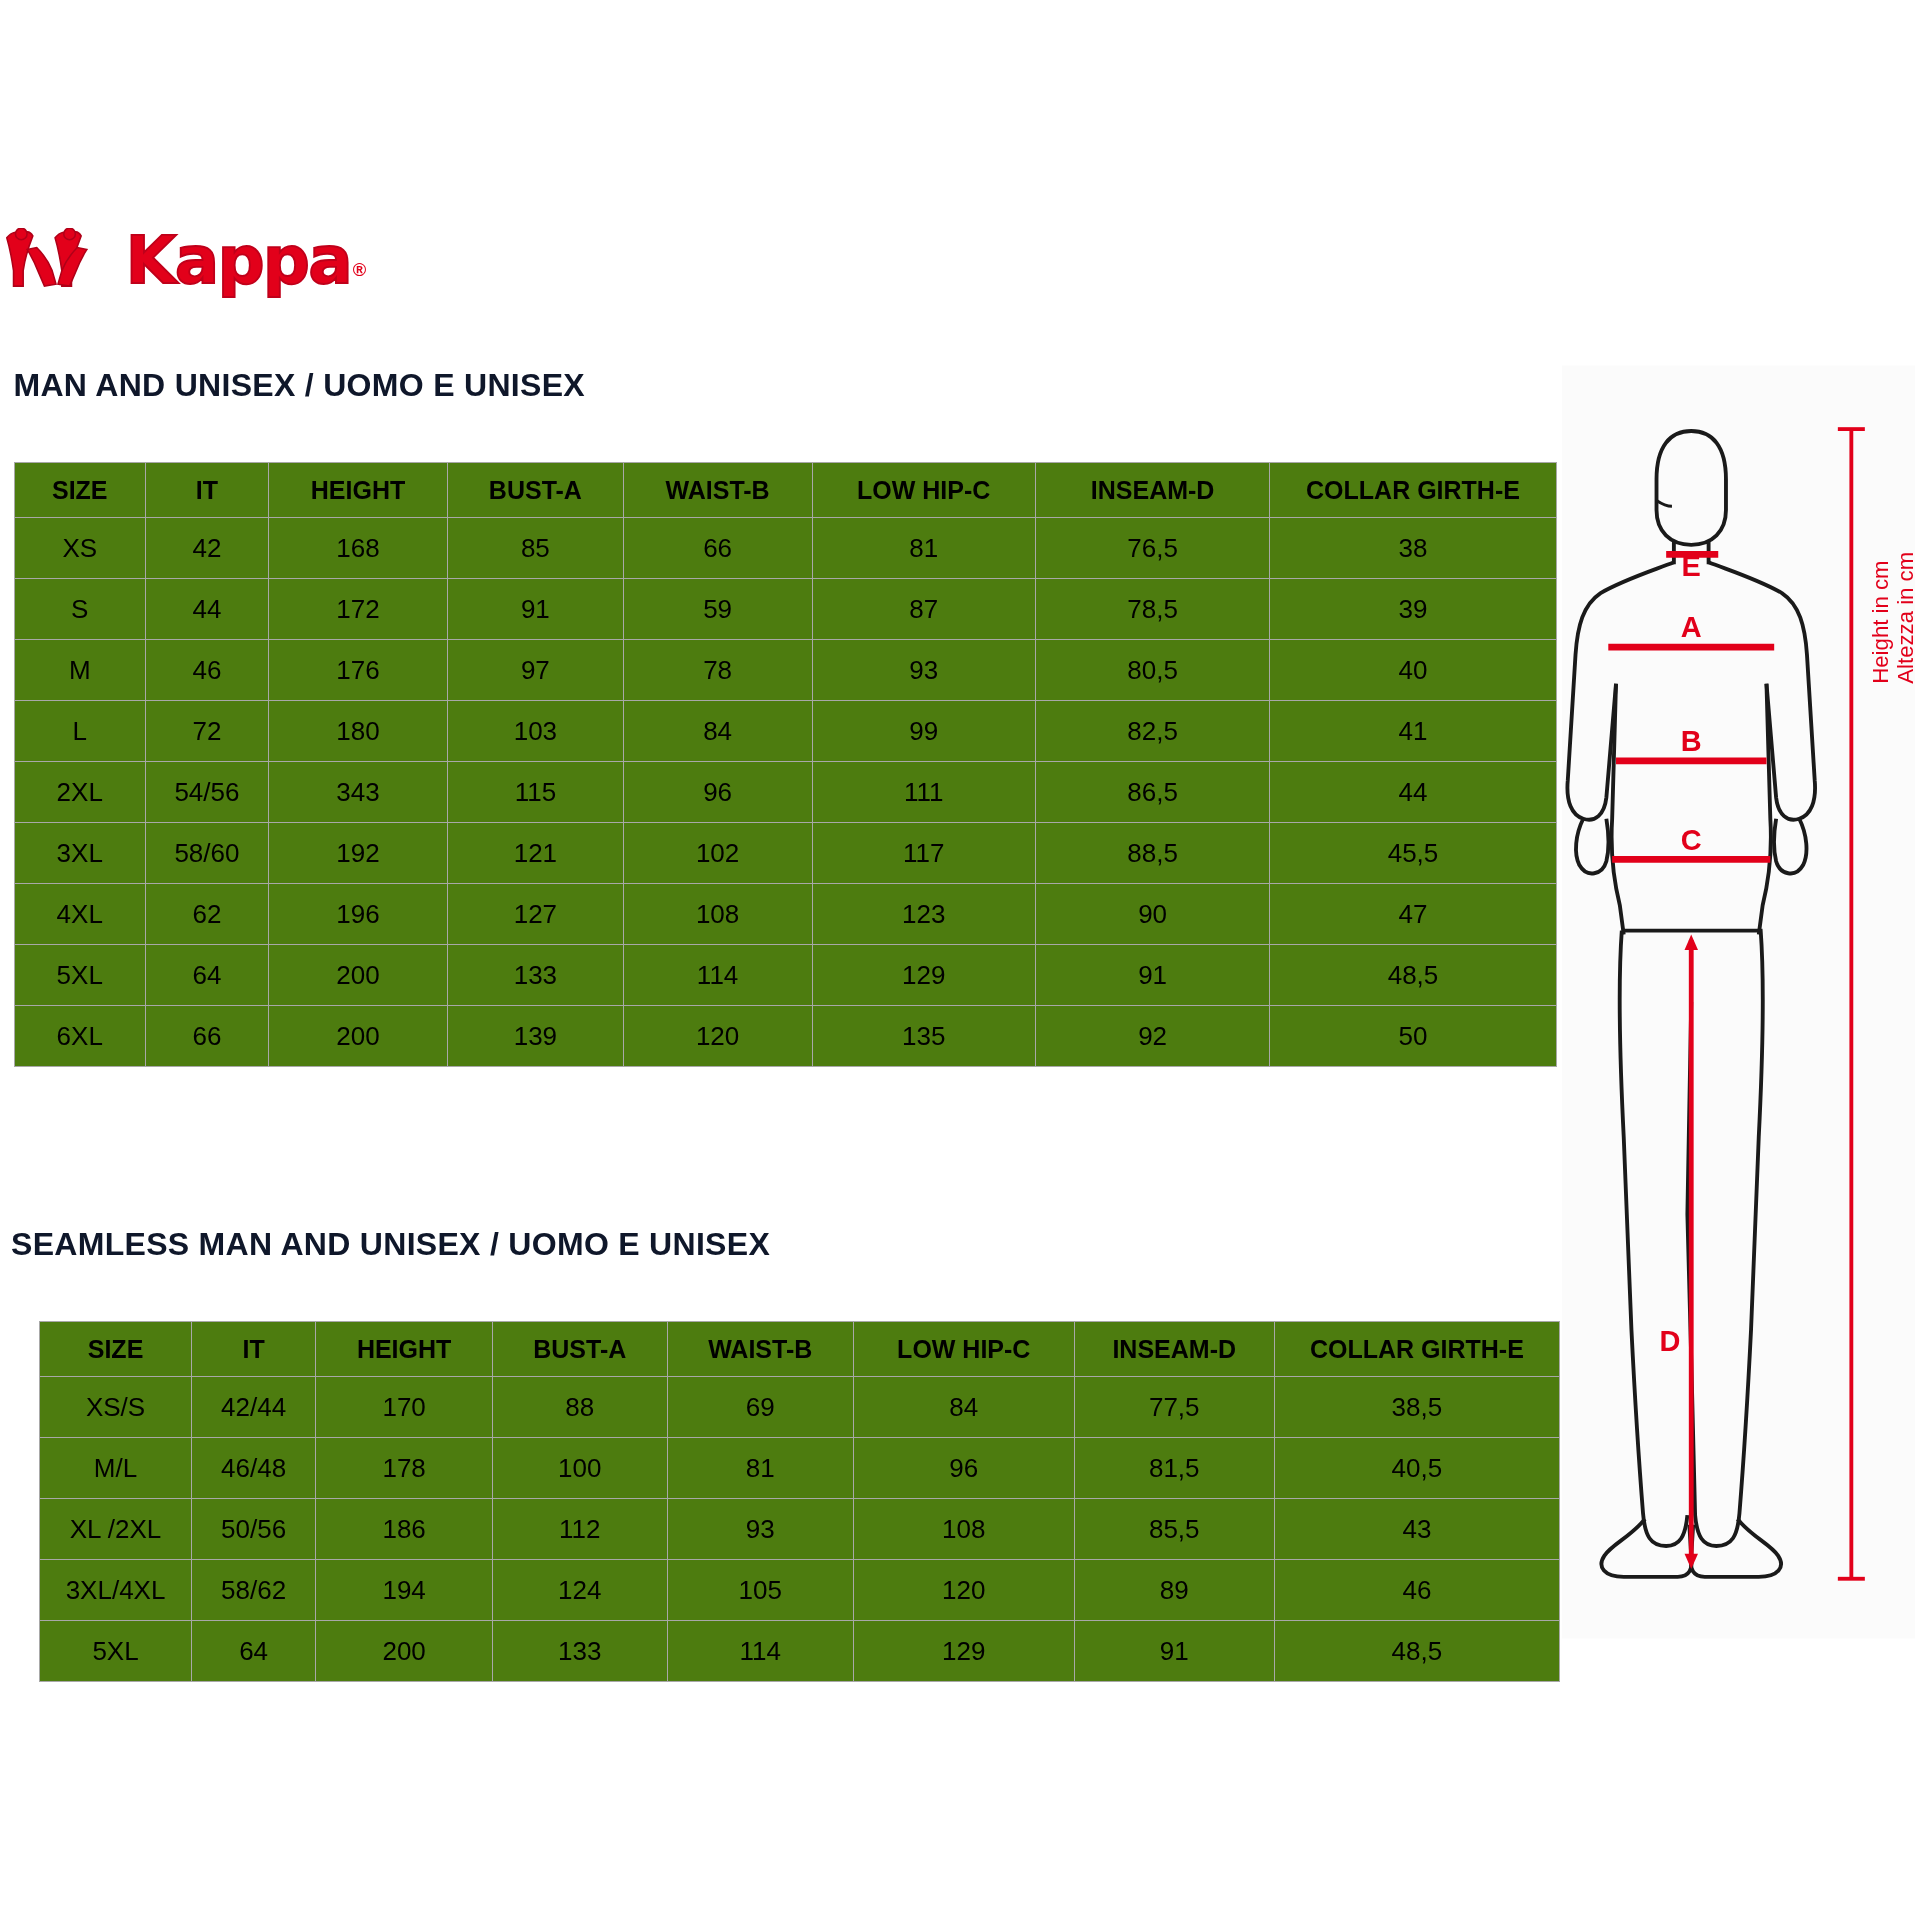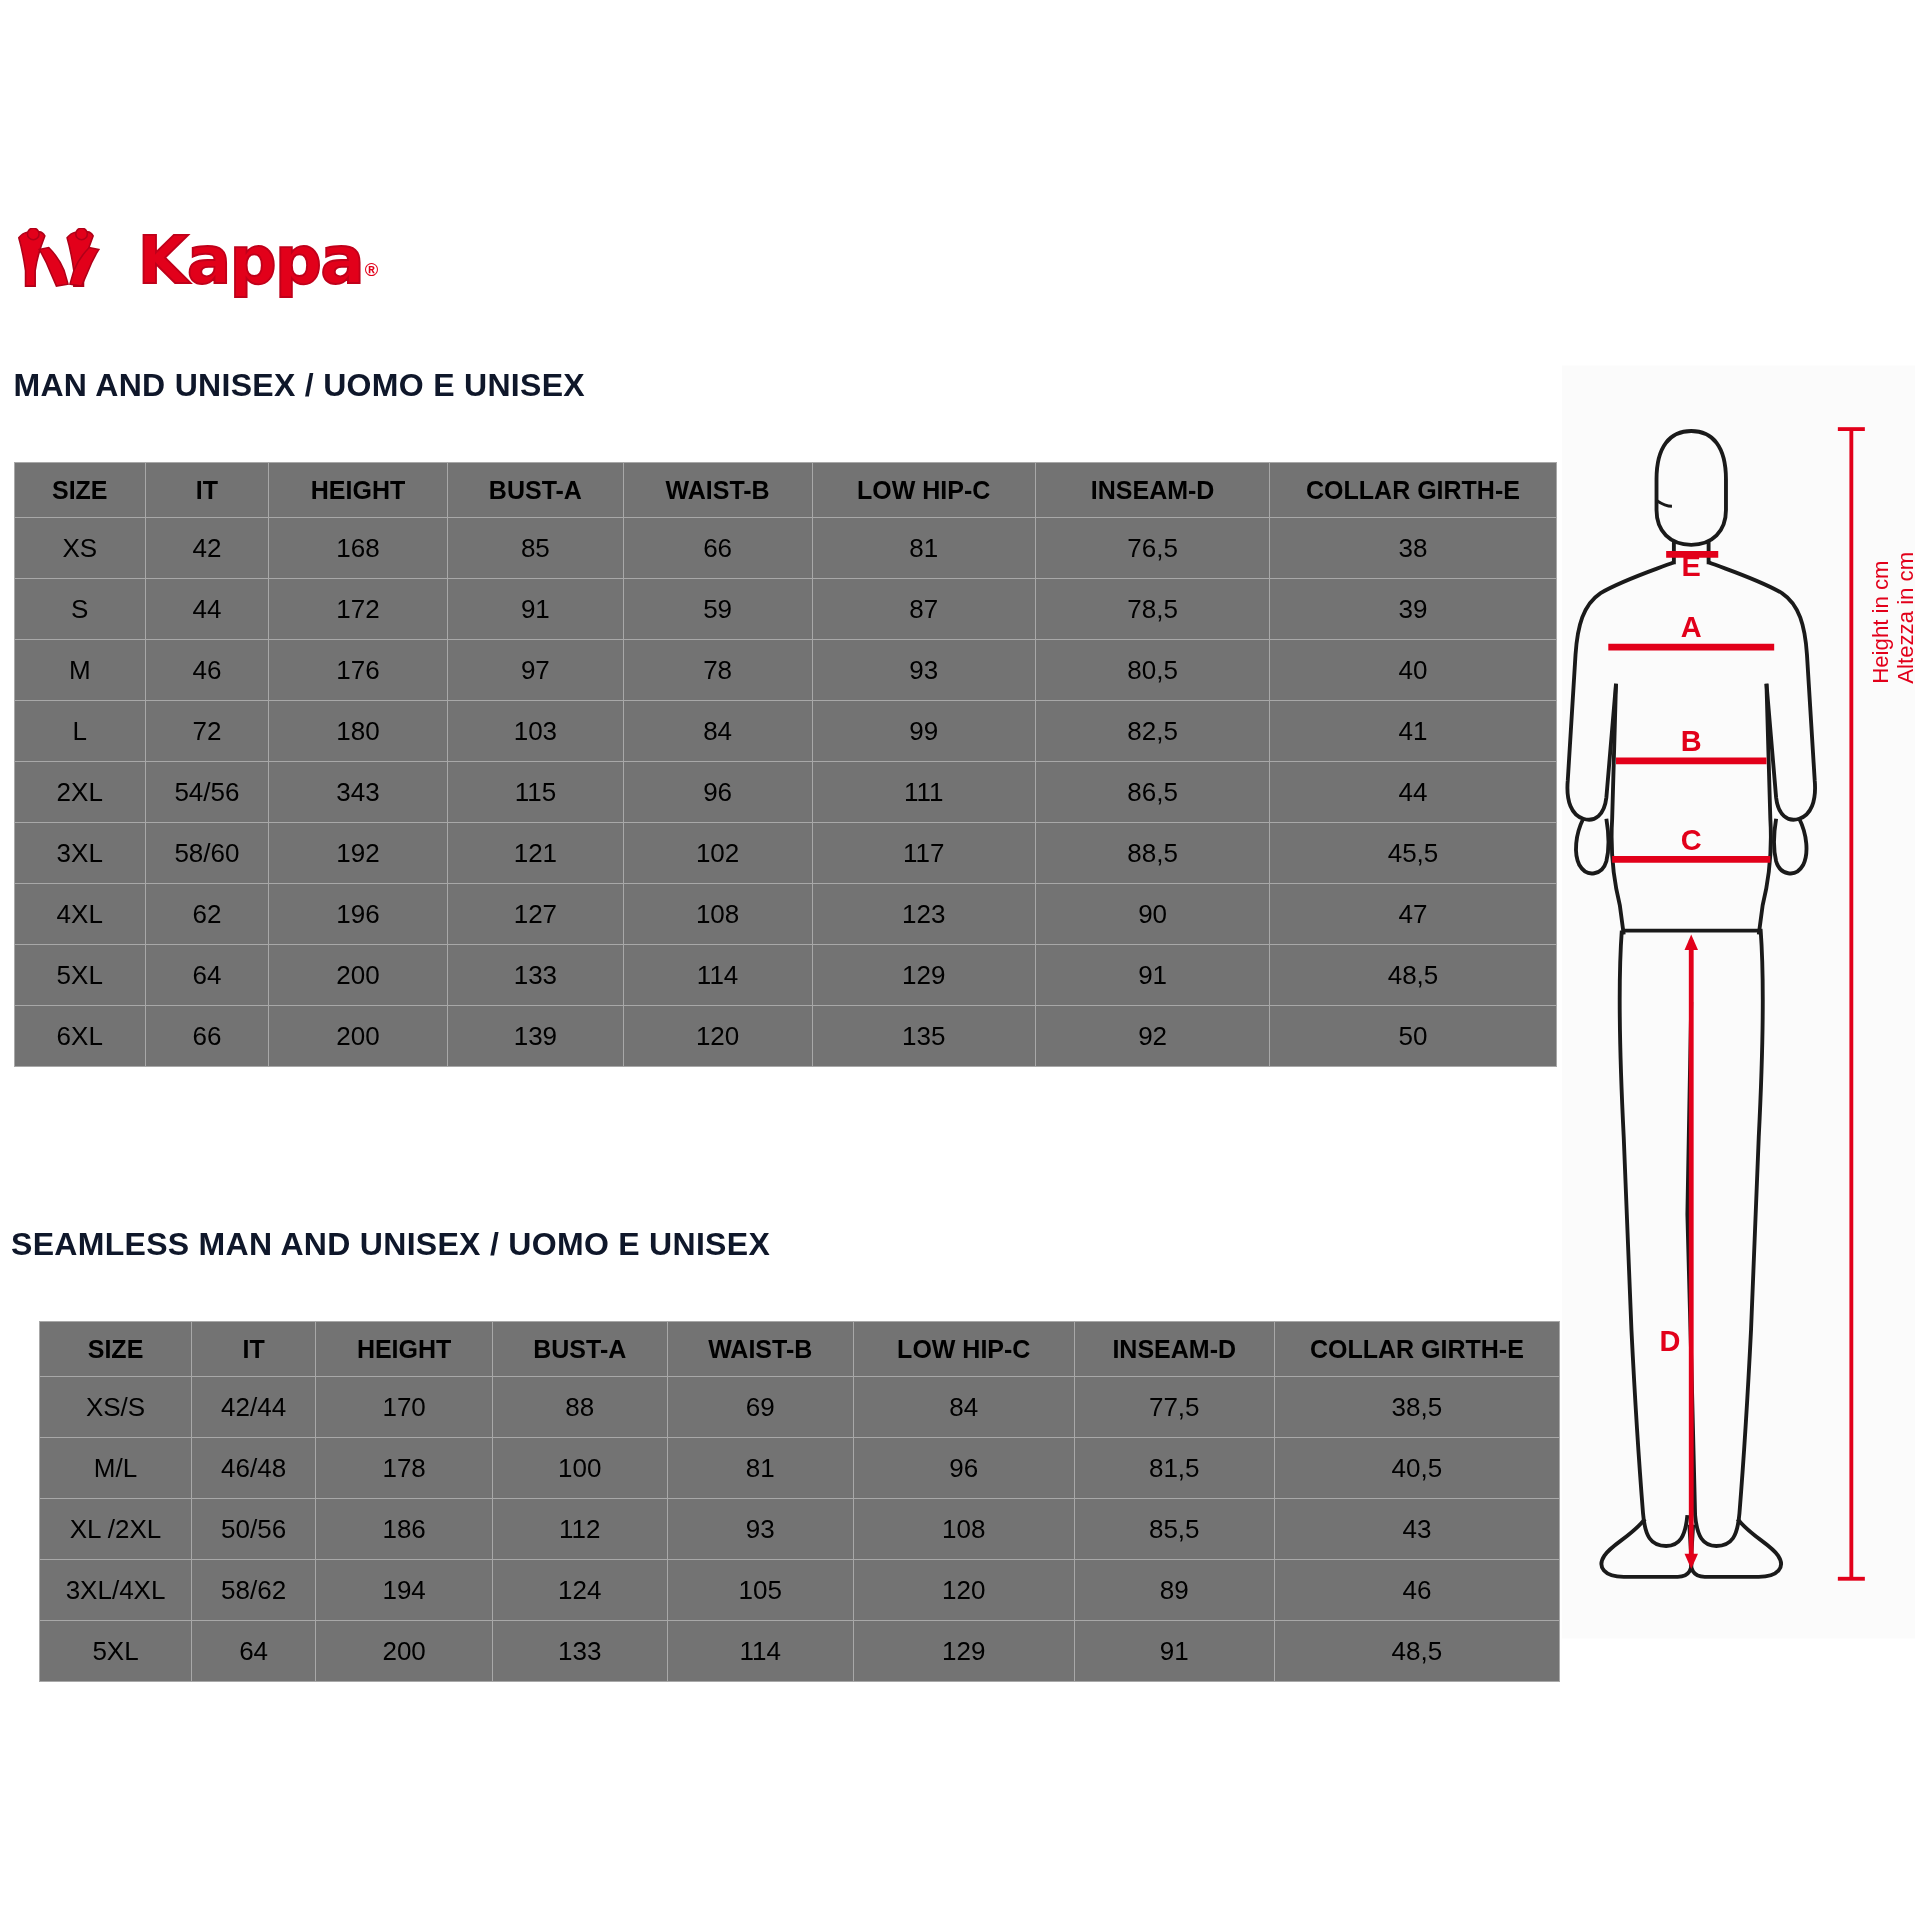--- a/index.html
+++ b/index.html
@@ -15,21 +15,21 @@
     position: relative;
     width: 1931px;
     height: 1931px;
     box-sizing: border-box;
     padding: 0;
   }
 
   
   .logo-wrap {
     position: absolute;
-    left: 12px;
+    left: 0;
     top: 222px;
     display: flex;
     align-items: center;
     height: 77px;
   }
   .logo-mark {
     width: 114px;
     height: 66px;
     margin-right: 11.6px;
   }
@@ -58,21 +58,21 @@
     letter-spacing: 0.3px;
     color: #0f172a;
   }
   #title-man { left: 13.5px; top: 367px; }
   #title-seamless { left: 11px; top: 1226px; }
 
   
   table.size-table {
     position: absolute;
     border-collapse: collapse;
-    background: #737373;
+    background: #4d7c0f;
   }
   table.size-table th,
   table.size-table td {
     border: 1px solid #a8a8a8;
     text-align: center;
     font-size: 26px;
     color: #000;
     font-family: "Liberation Sans", sans-serif;
   }
   table.size-table th {

